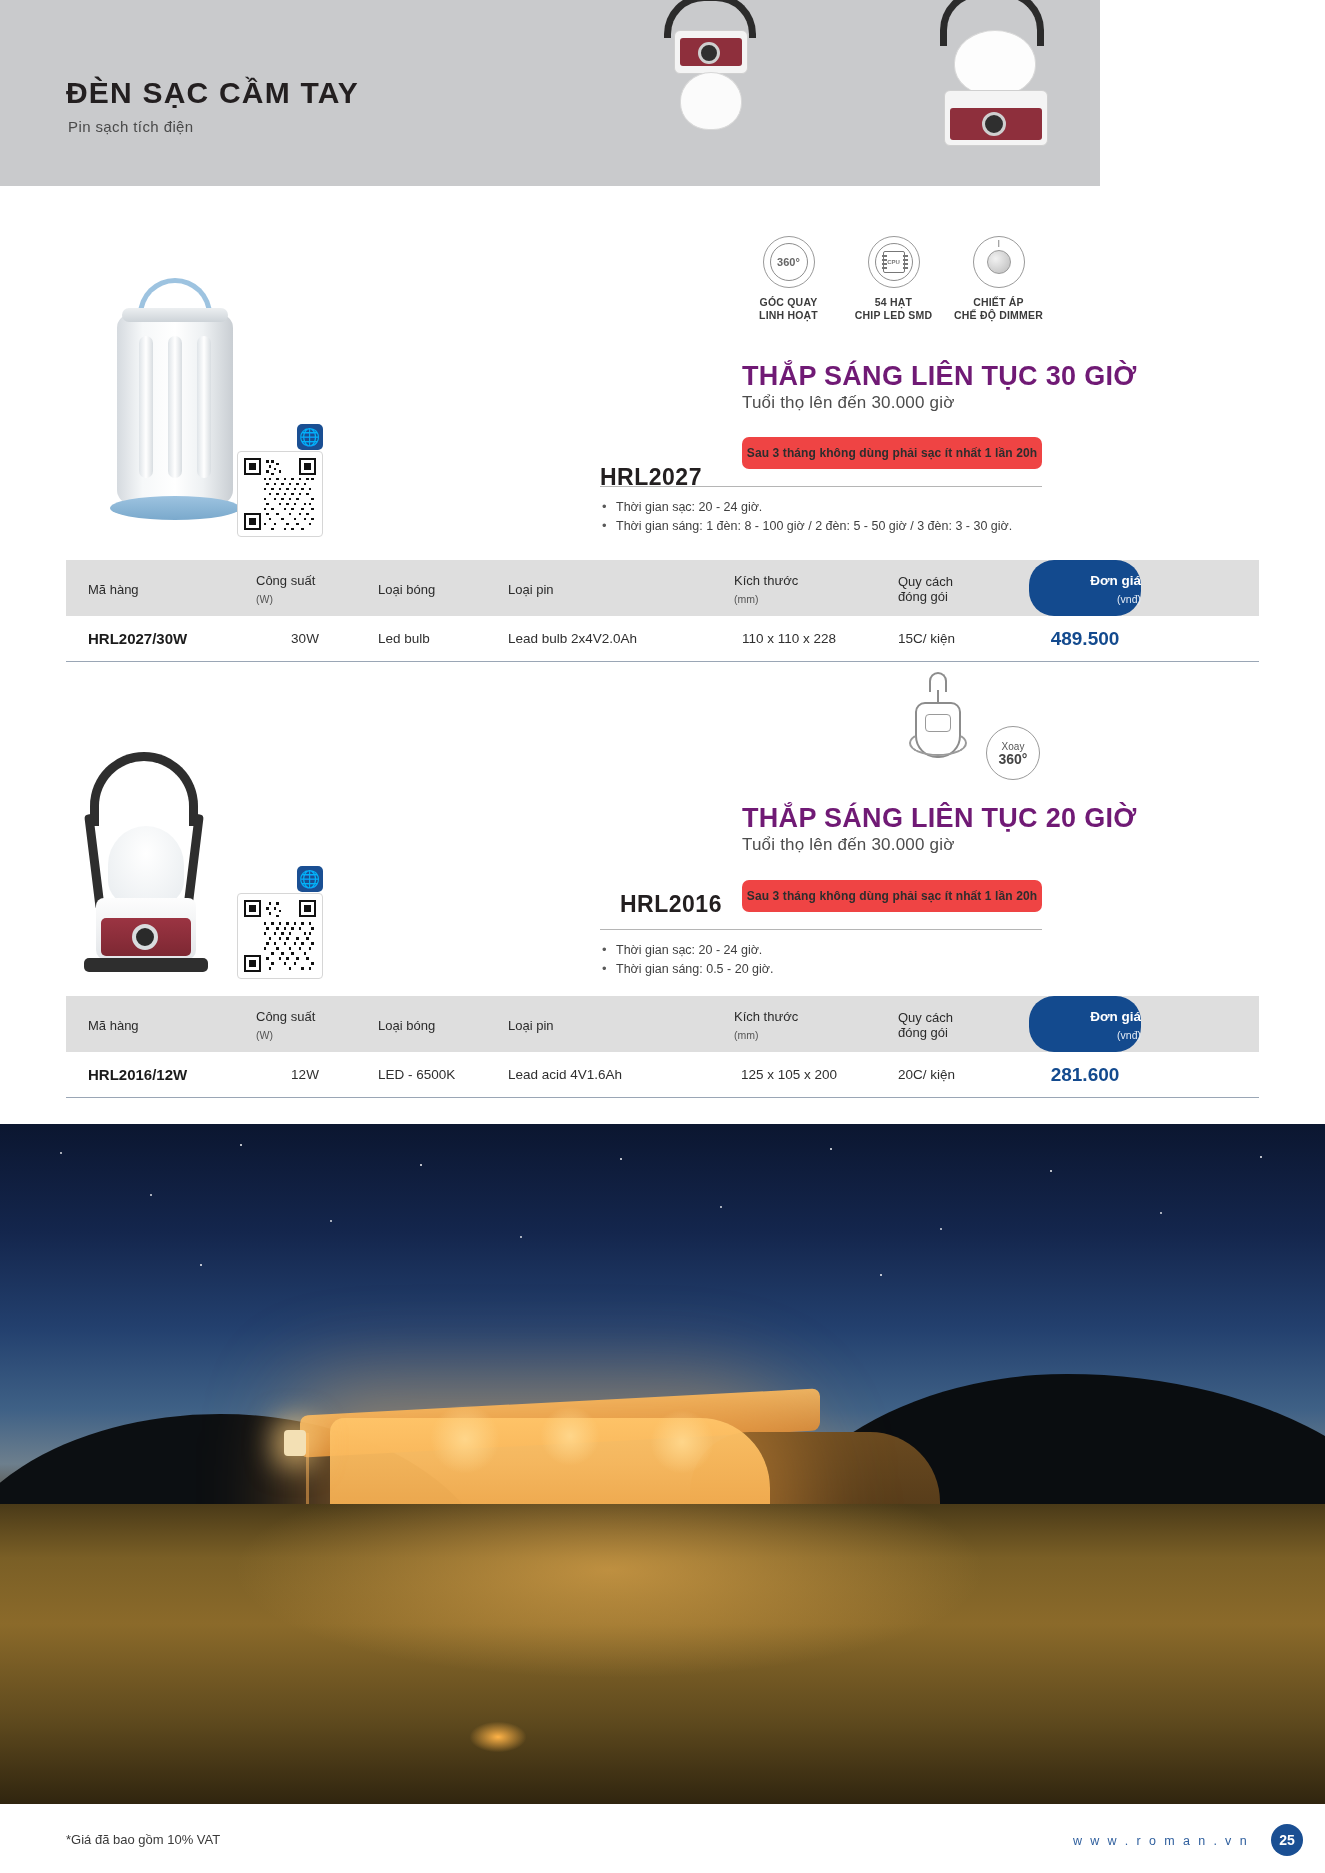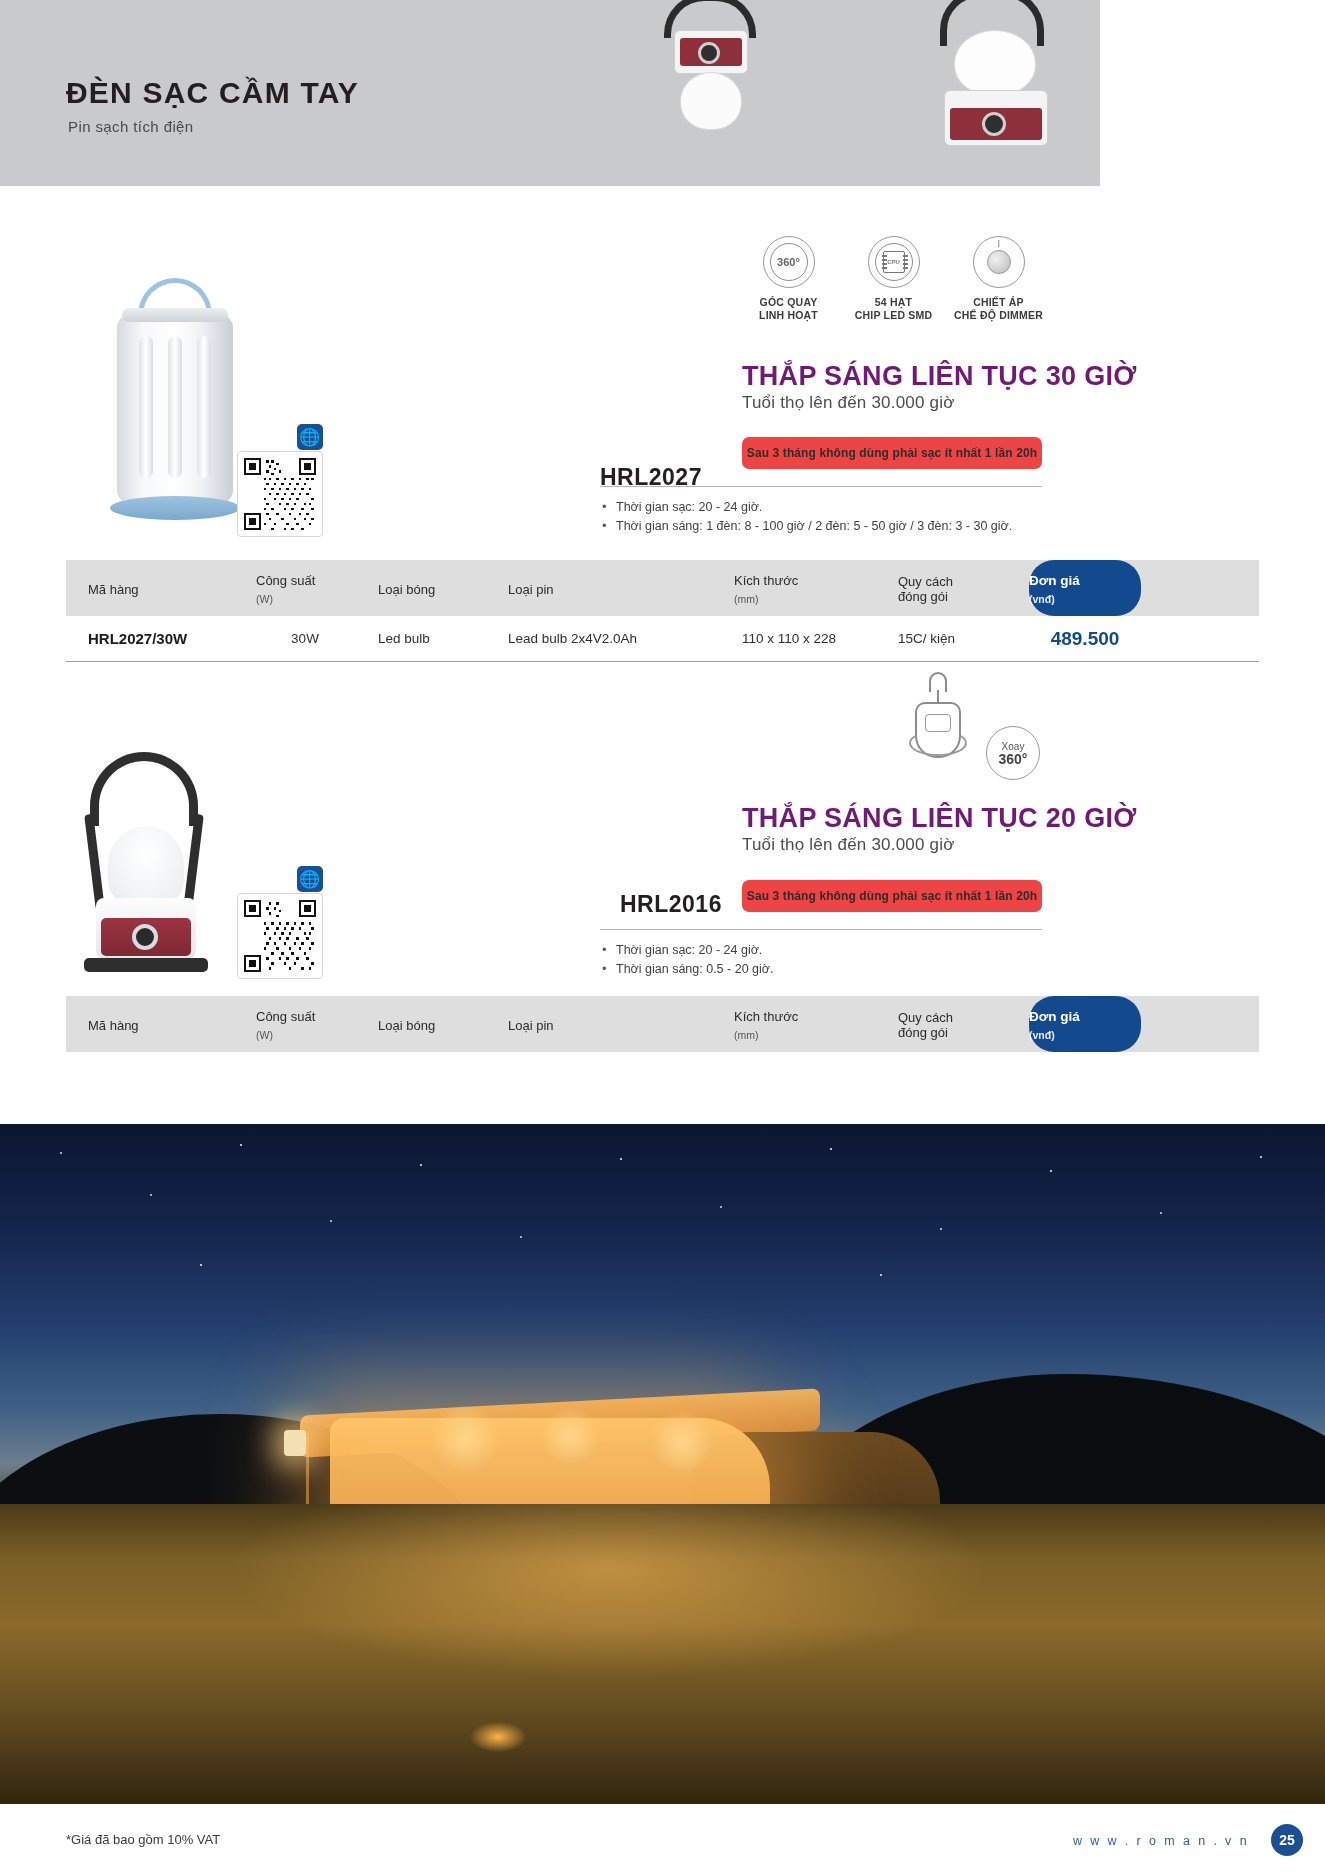--- a/index.html
+++ b/index.html
@@ -143,24 +143,24 @@
   .ptable { position:absolute; width:1193px; left:66px; }
   .ptable .thead {
     display:flex; background:#dedede; height:56px; align-items:stretch;
   }
   .ptable .thead .cell {
     display:flex; flex-direction:column; justify-content:center;
     font-size:13px; color:#2b2b2b; padding-top:2px;
   }
   .ptable .thead .unit { font-size:10.5px; color:#555; margin-top:5px; }
   .ptable .thead .price-head {
-    background:#134a8e; color:#fff; align-items:flex-start;
+    background:#134a8e; color:#fff; align-items:flex-end;
     font-weight:700; font-size:13.5px;border-radius:25px;
   }
-  .ptable .thead .price-head .unit { color:#e4ecf6; font-weight:700; }
+  .ptable .thead .price-head .unit { color:#e4ecf6; font-weight:400; }
   .ptable .trow {
     display:flex; height:46px; align-items:center;
     border-bottom:1px solid #9aa6b5;
   }
   .ptable .trow .cell { font-size:13.5px; color:#2f2f2f; }
   .ptable .trow .cell.code-cell {
     font-weight:700; font-size:15px; color:#1b1b1b;
   }
   .ptable .trow .cell.price-cell {
     font-weight:700; font-size:19px; color:#134a8e; text-align:center;
@@ -737,20 +737,29 @@
       </div>
       <div class="cell hdr-c5">
         <span>Quy cách</span>
         <span>đóng gói</span>
       </div>
       <div class="cell hdr-c6 price-head">
         <span>Đơn giá</span>
         <span class="unit">(vnđ)</span>
       </div>
     </div>
+    <div class="trow">
+      <div class="cell c0 code-cell">HRL2016/12W</div>
+      <div class="cell c1">12W</div>
+      <div class="cell c2">LED - 6500K</div>
+      <div class="cell c3">Lead acid 4V1.6Ah</div>
+      <div class="cell c4">125 x 105 x 200</div>
+      <div class="cell c5">20C/ kiện</div>
+      <div class="cell c6 price-cell">281.600</div>
+    </div>
   </div>
 </div>
 
 <div class="hero">
   <div class="stars">
     <div class="star" style="left:60px; top:28px; width:2px; height:2px;"></div>
     <div class="star" style="left:150px; top:70px; width:2px; height:2px;"></div>
     <div class="star" style="left:240px; top:20px; width:1.5px; height:1.5px;"></div>
     <div class="star" style="left:330px; top:96px; width:2px; height:2px;"></div>
     <div class="star" style="left:420px; top:40px; width:1.5px; height:1.5px;"></div>

